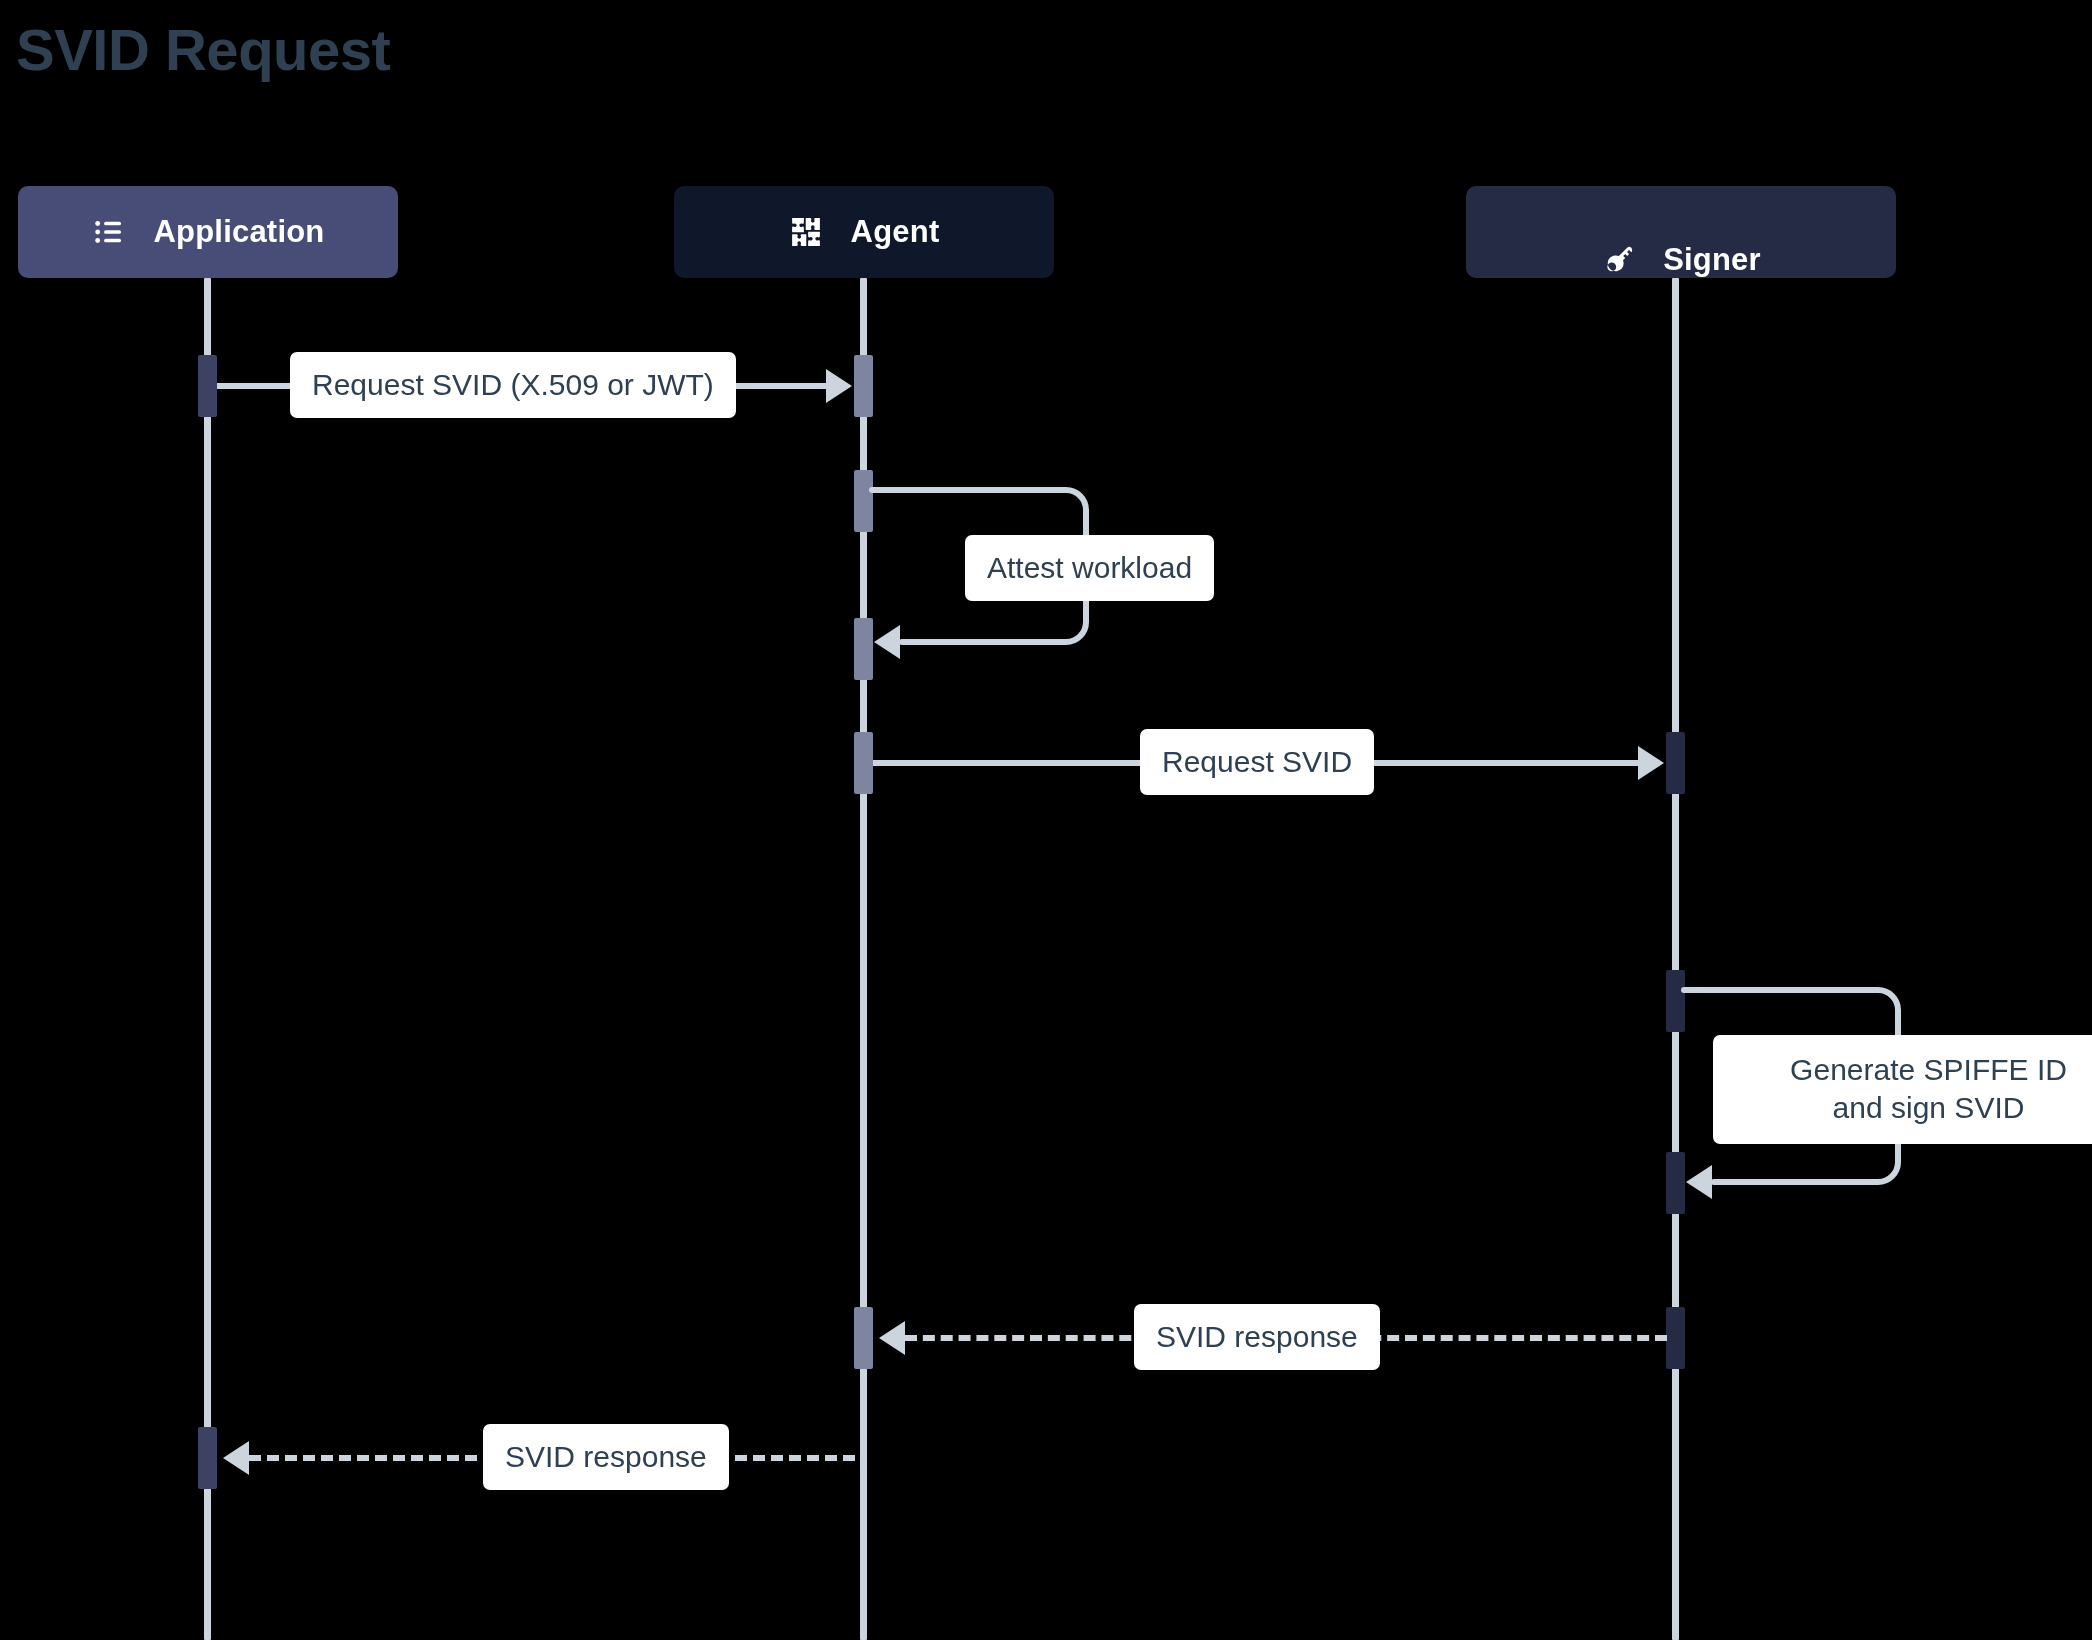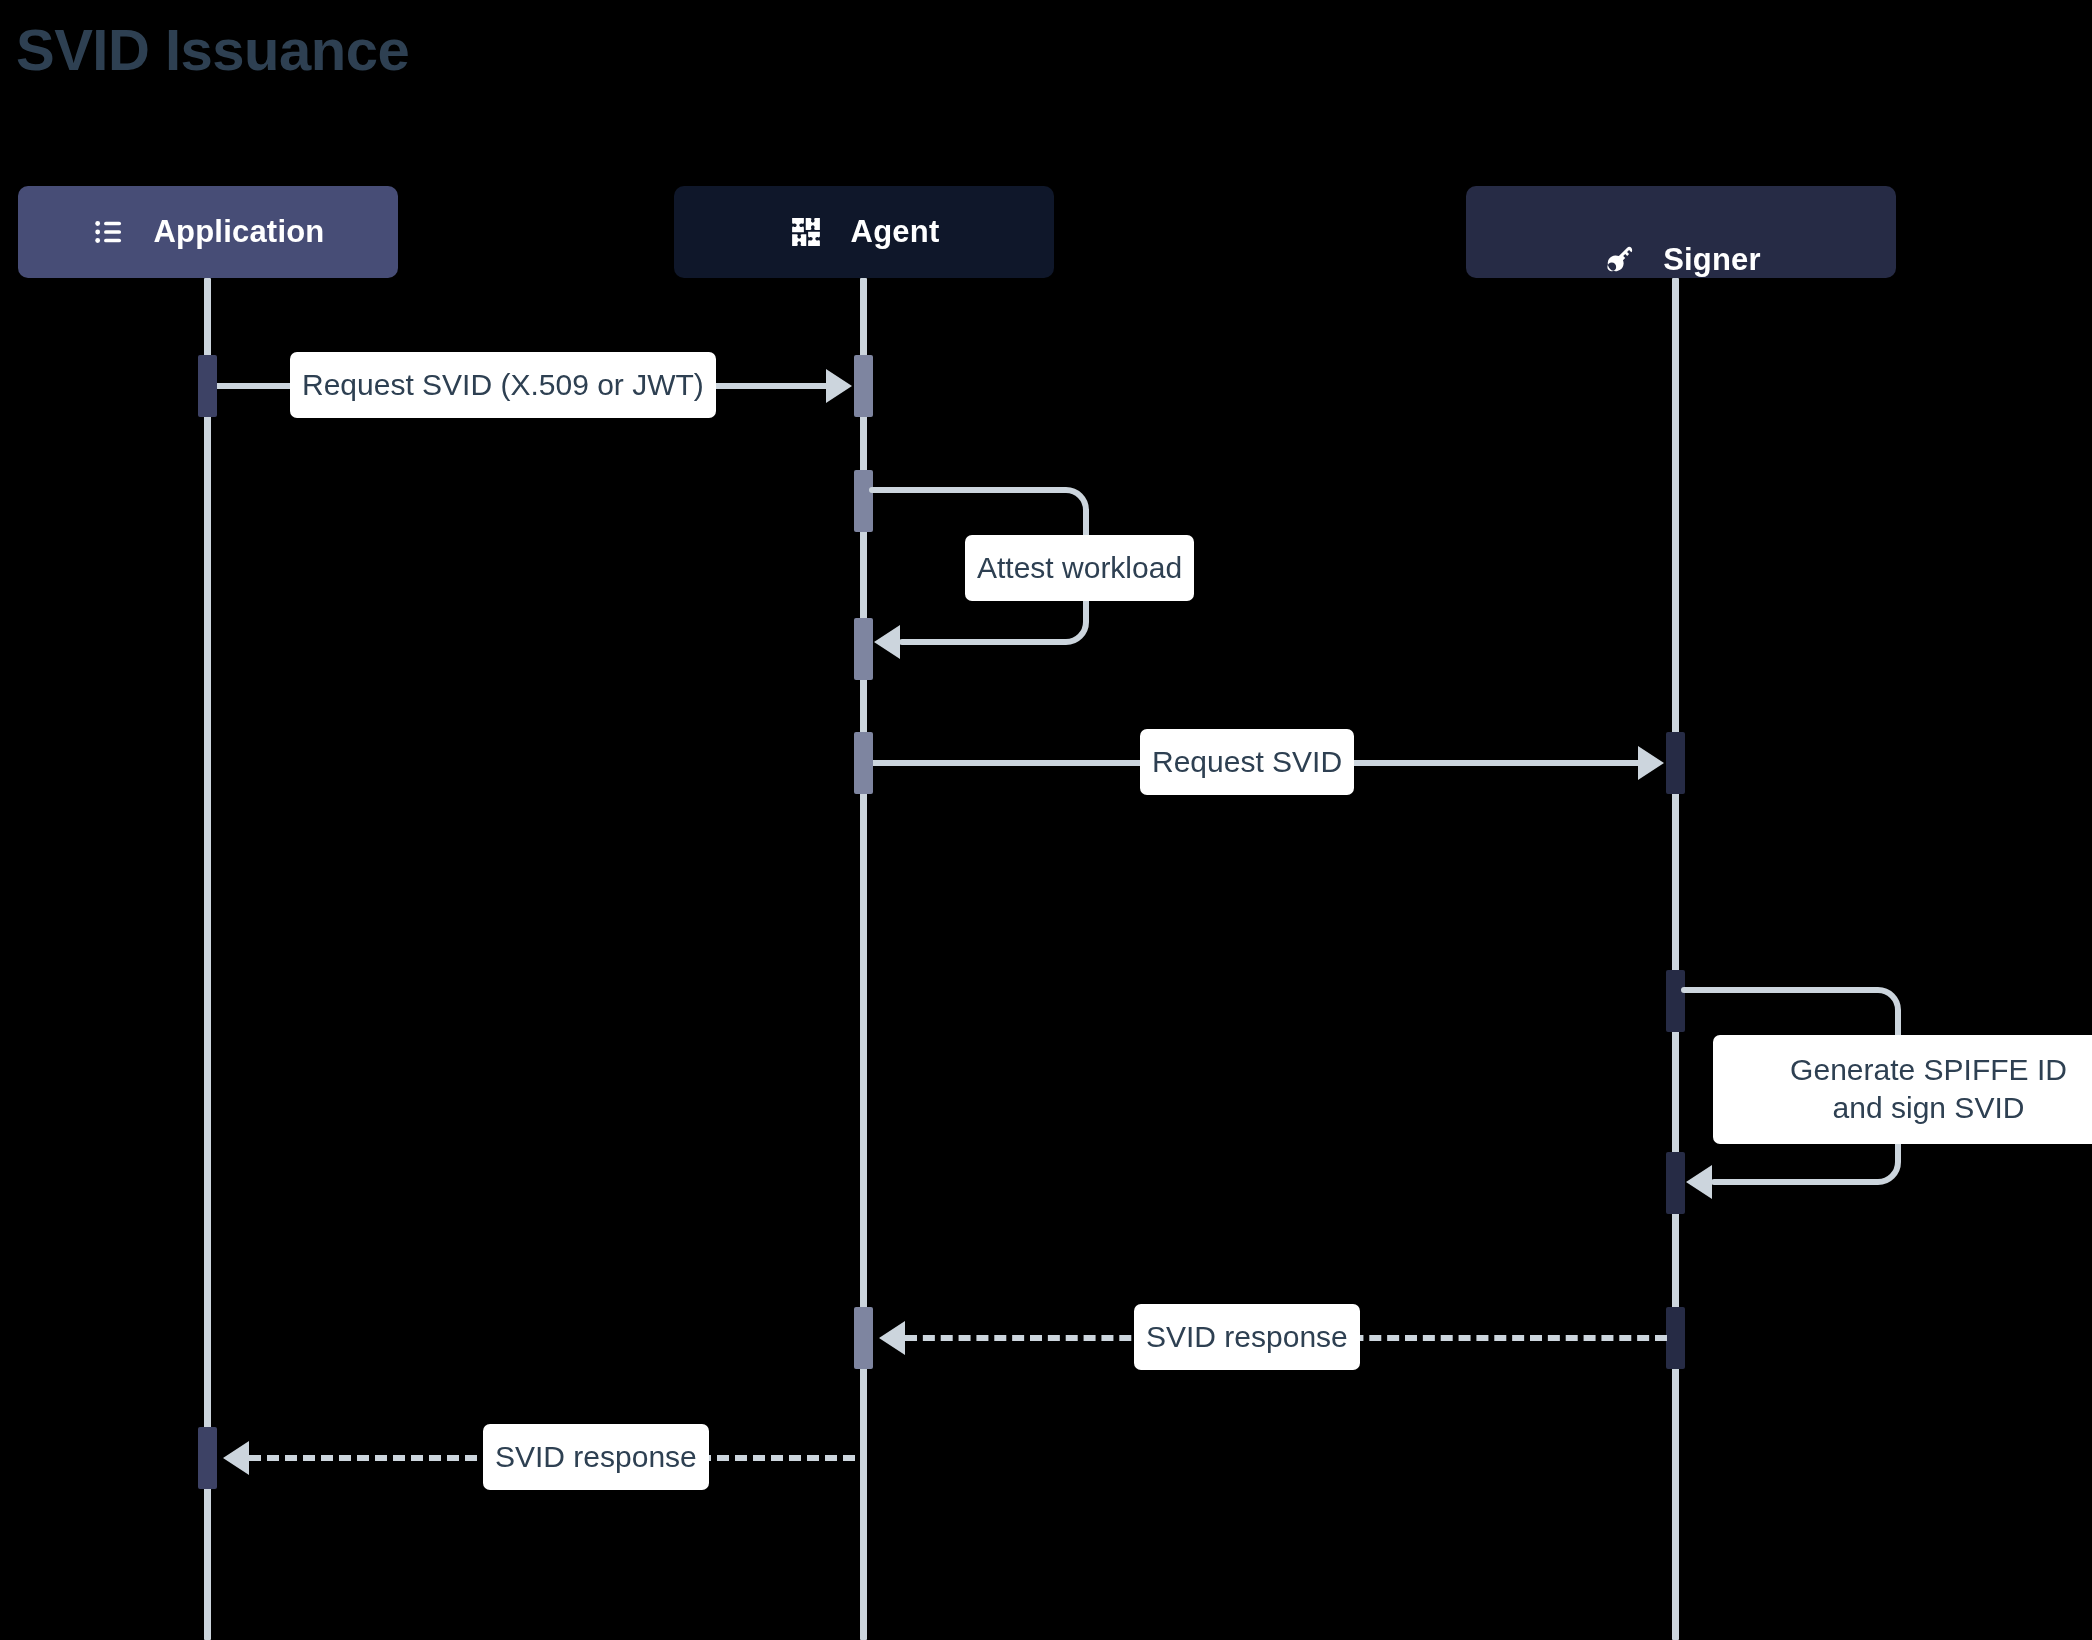--- a/index.html
+++ b/index.html
@@ -102,32 +102,32 @@
 
   
   .msg-label {
     position: absolute;
     background: #ffffff;
     border-radius: 7px;
     color: #2e4052;
     font-size: 30px;
     line-height: 1.28;
     text-align: center;
-    padding: 14px 12px;
+    padding: 14px 22px;
     box-sizing: border-box;
     white-space: nowrap;
   }
   .msg-label.two-line { white-space: normal; }
 </style>
 </head>
 <body>
 
 <div id="stage">
 
-  <div id="diagram-title">SVID Issuance</div>
+  <div id="diagram-title">SVID Request</div>
 
   <div class="lifeline" style="left:204px; top:278px; height:1362px;"></div>
   <div class="lifeline" style="left:860px; top:278px; height:1362px;"></div>
   <div class="lifeline" style="left:1672px; top:278px; height:1362px;"></div>
 
   <div class="participant-box" style="left:18px; top:186px; width:380px; background:#474d76;">
     <span class="participant-icon">
       <svg viewBox="0 0 24 24" fill="none" xmlns="http://www.w3.org/2000/svg">
         <circle cx="4" cy="6" r="1.7" fill="#ffffff"></circle>
         <circle cx="4" cy="12" r="1.7" fill="#ffffff"></circle>

